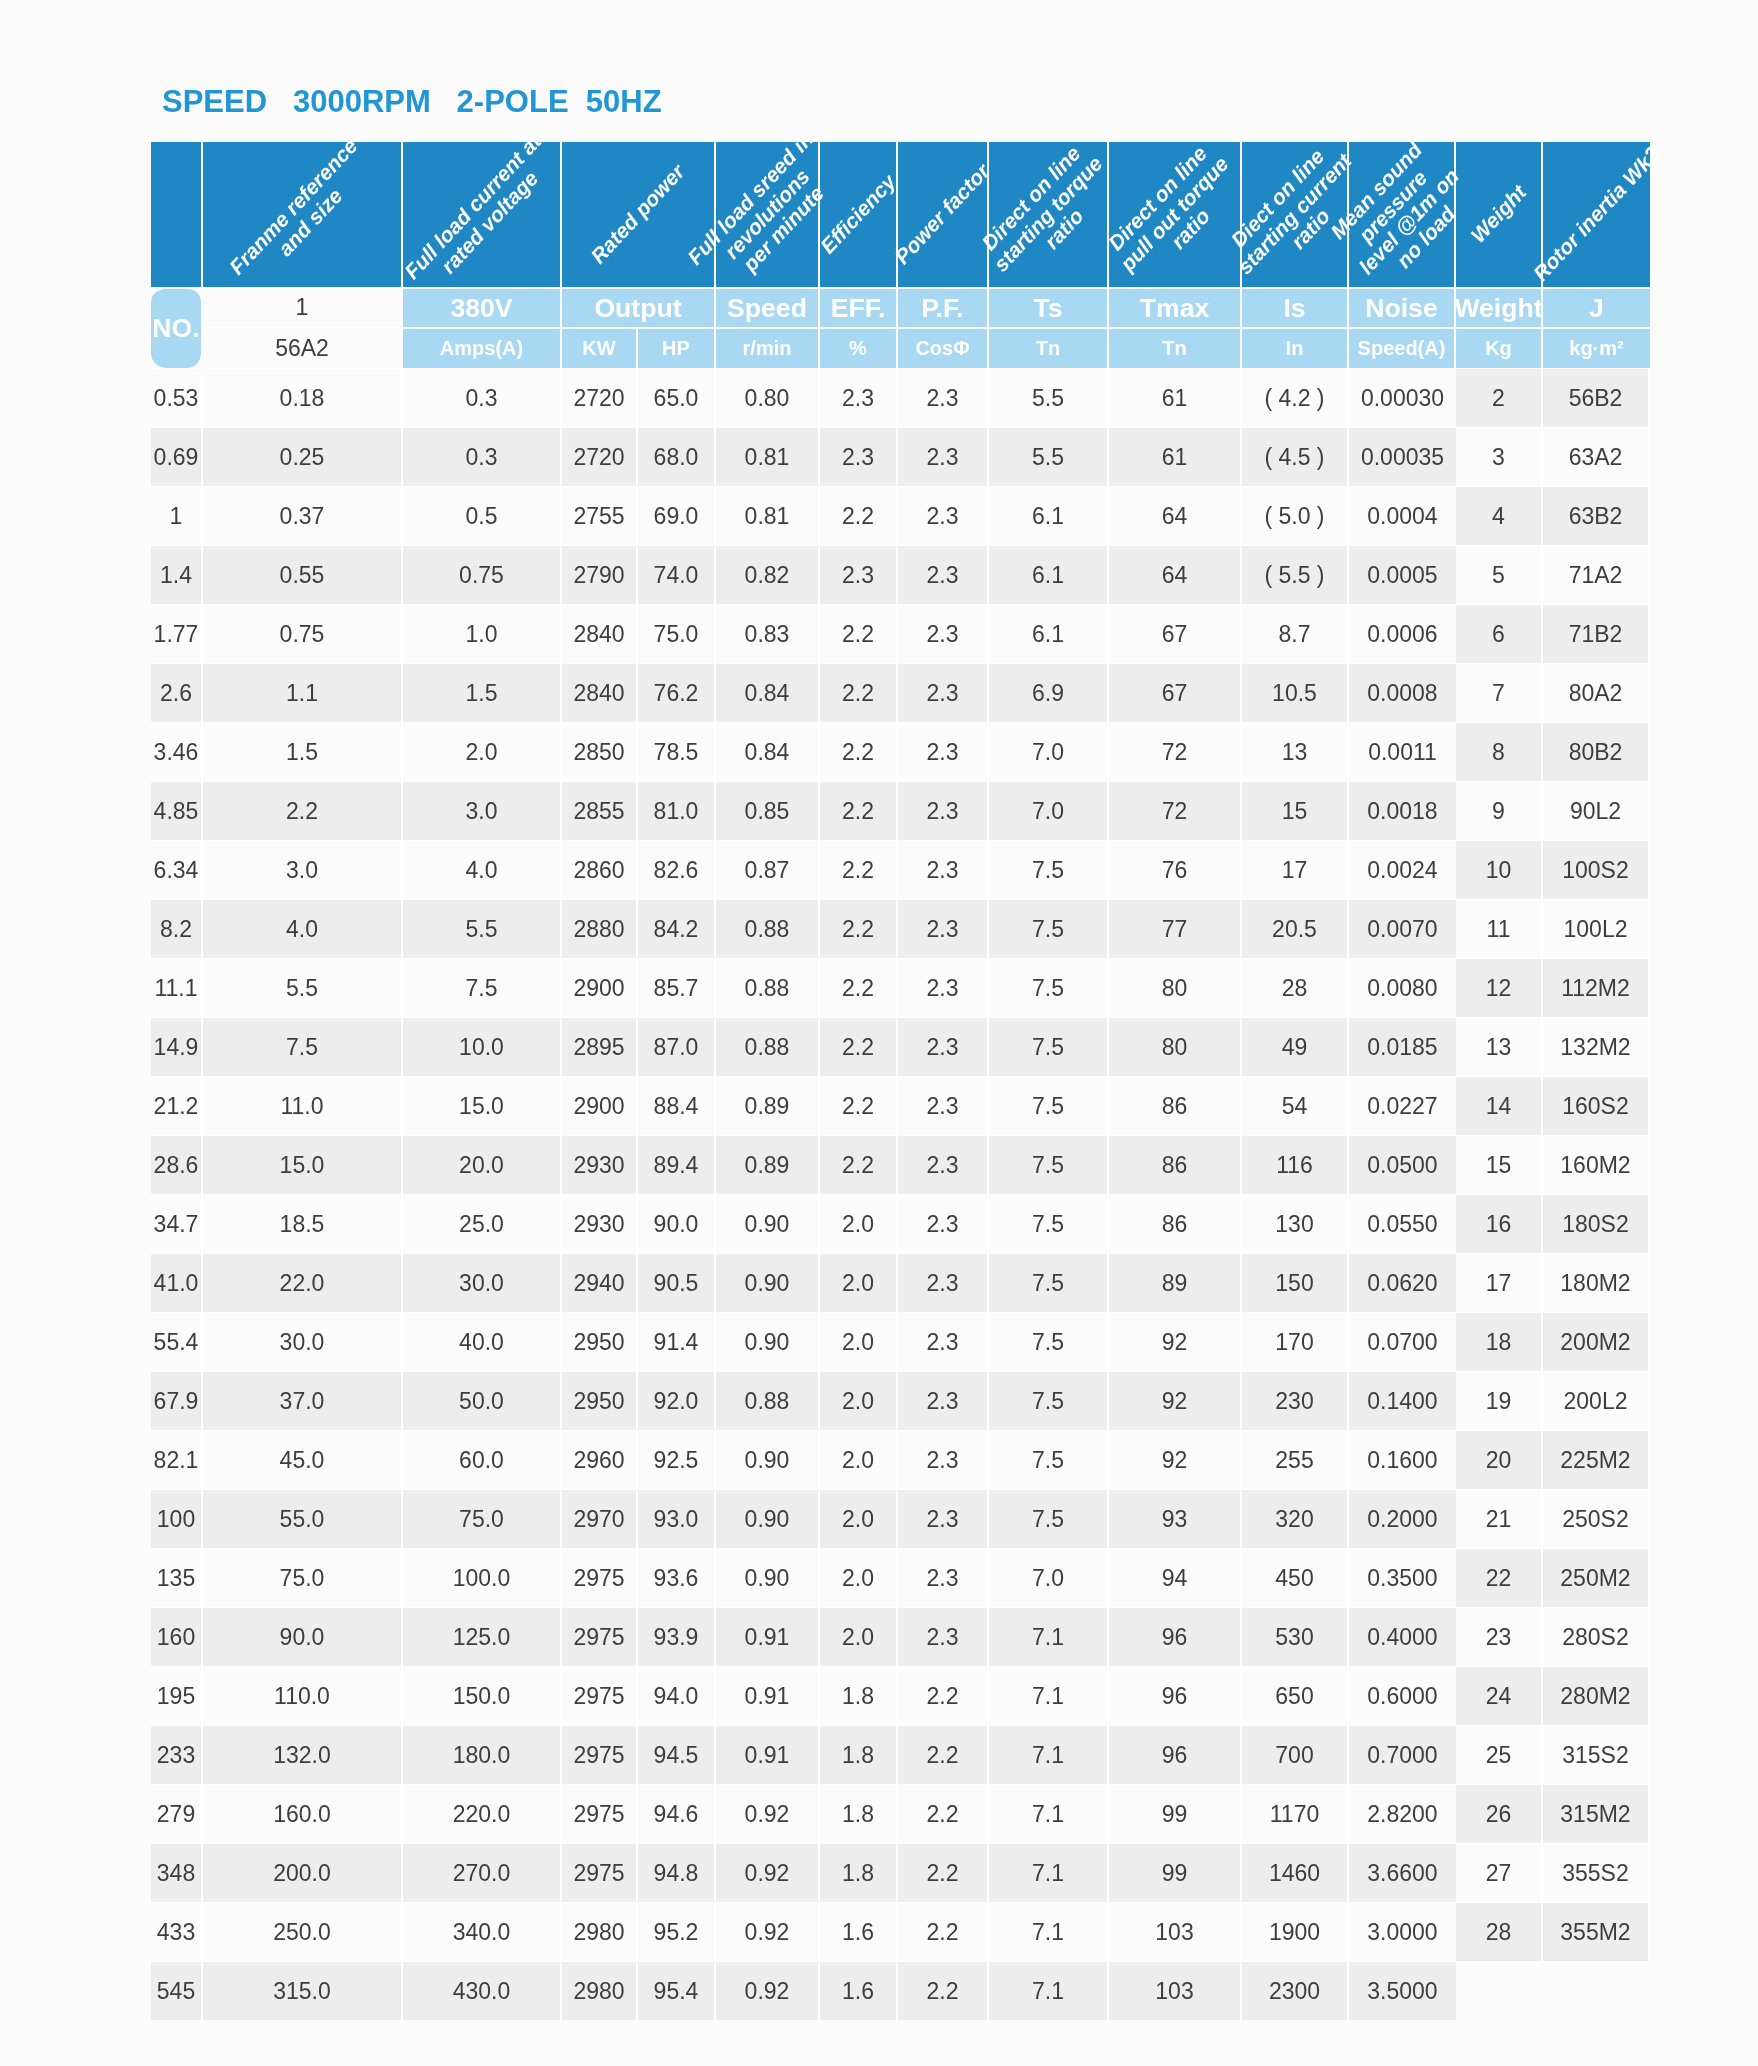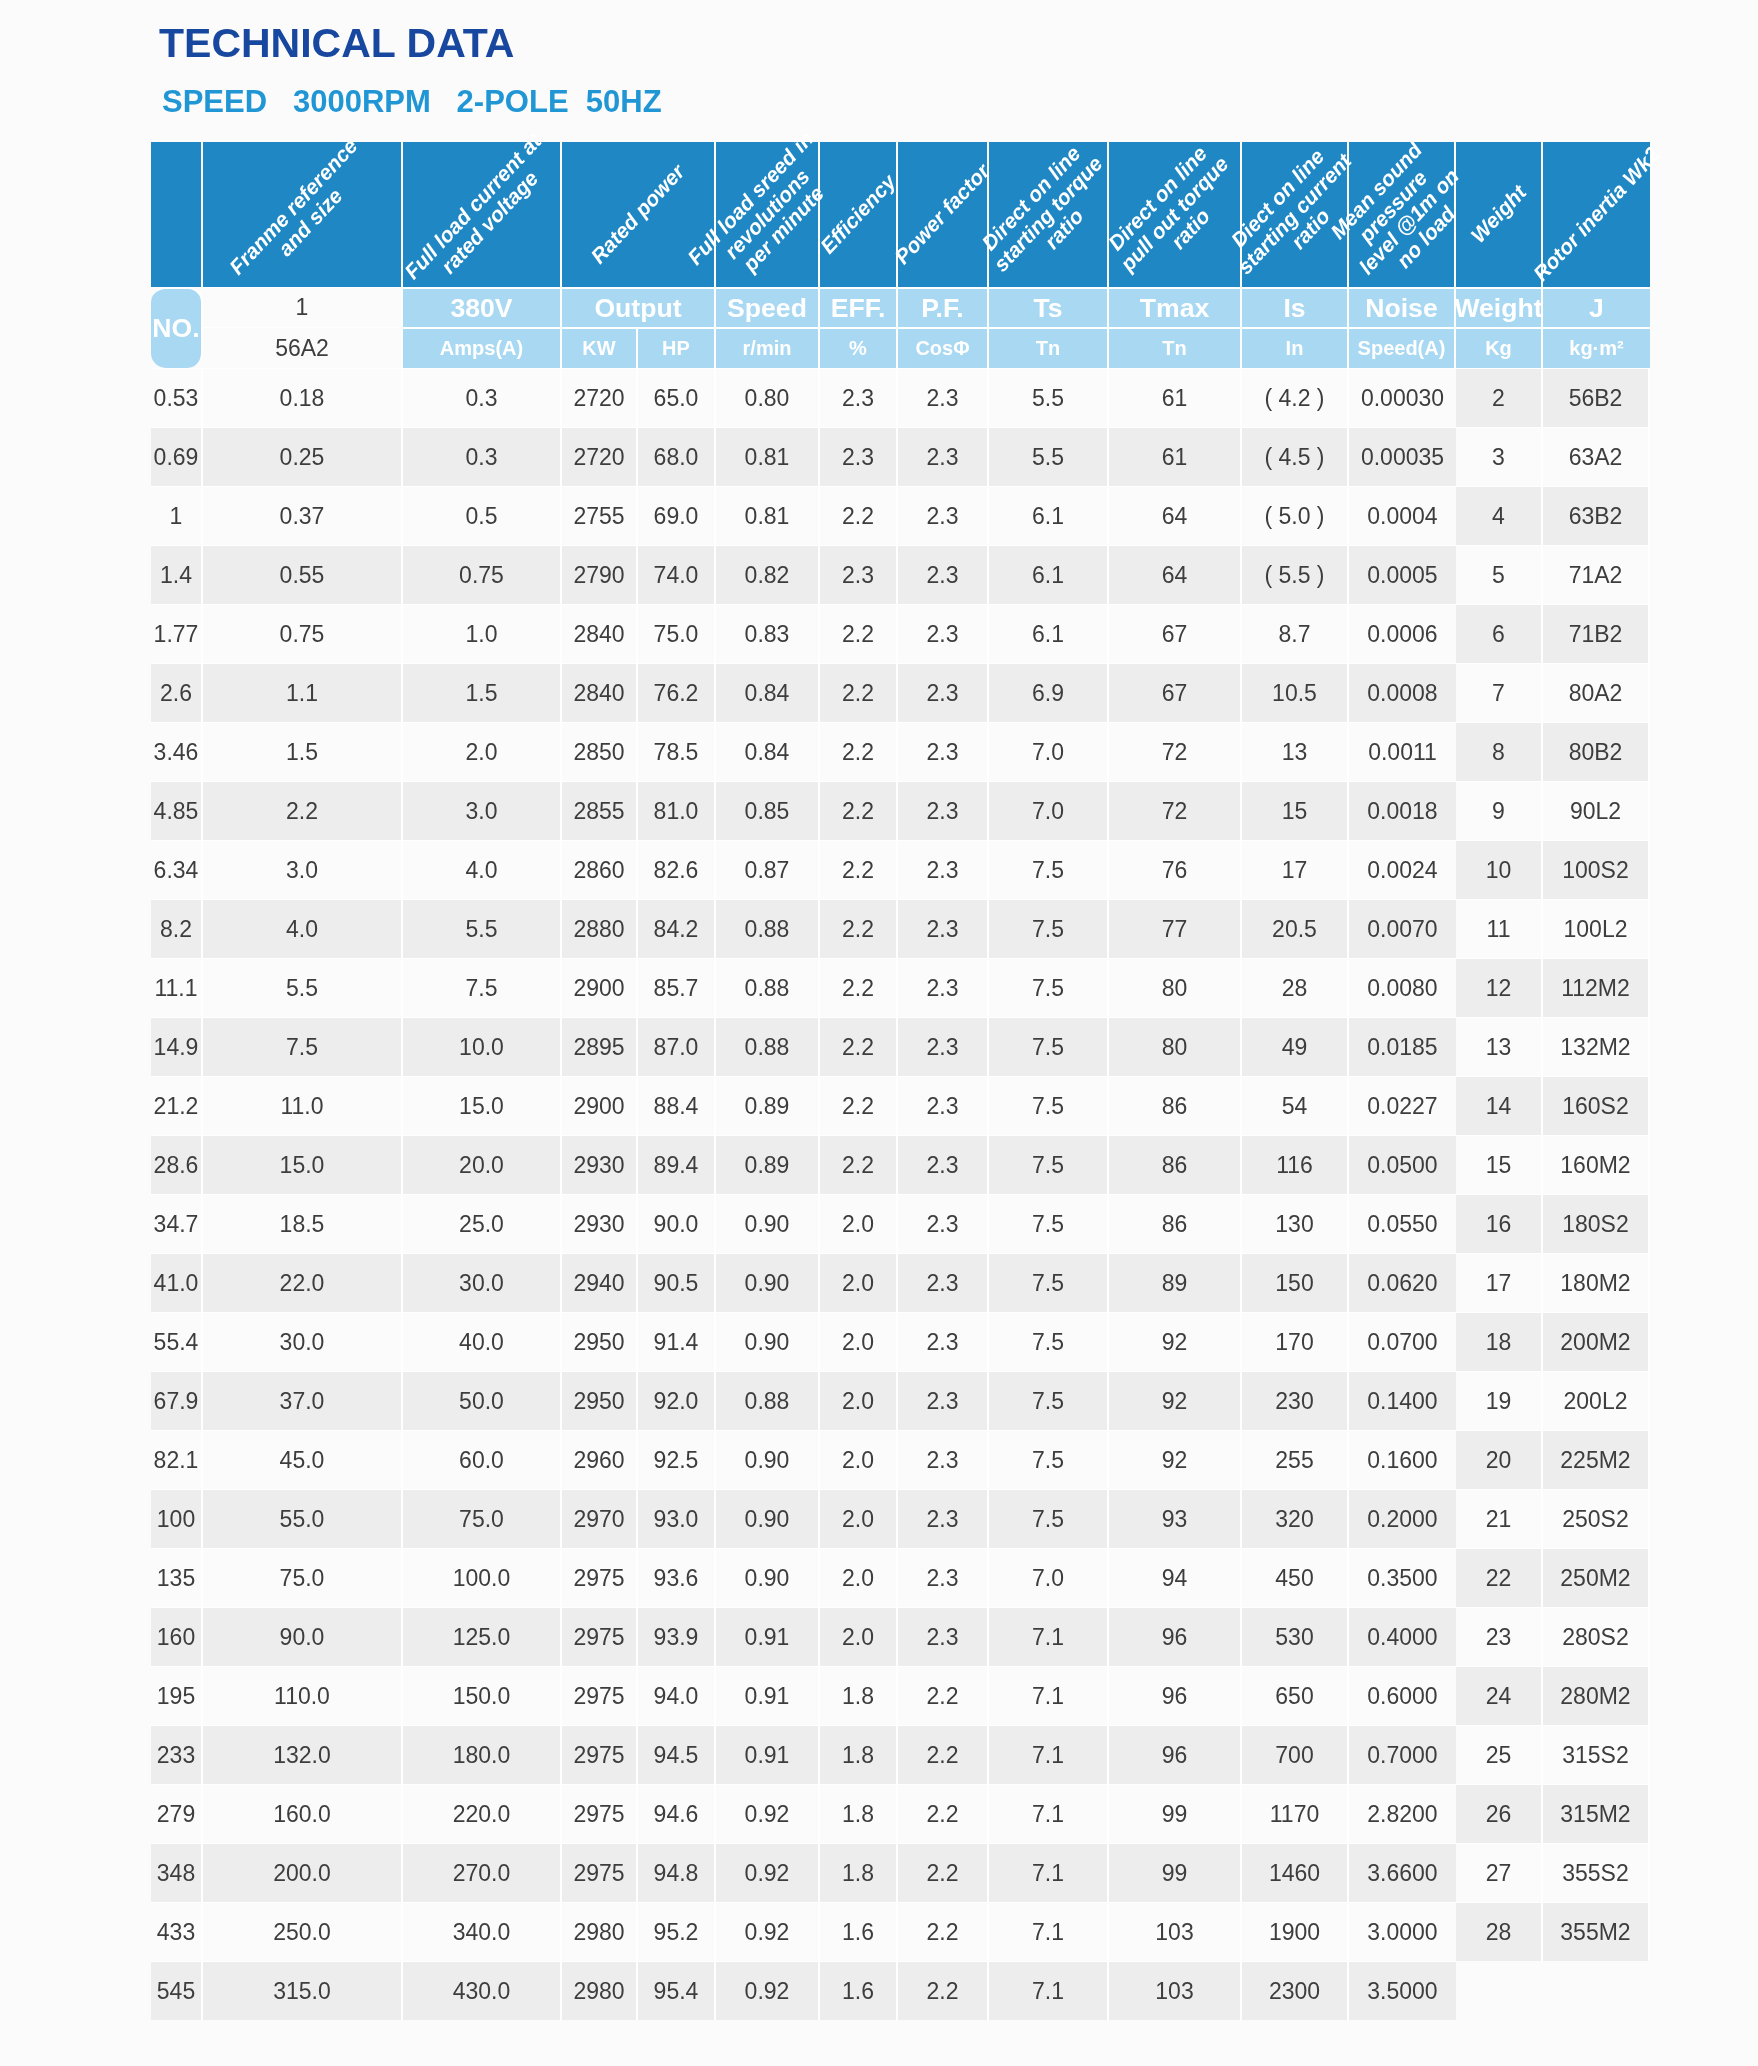--- a/index.html
+++ b/index.html
@@ -78,21 +78,20 @@
     border-top:1.4px solid #ffffff;
     white-space:pre;
   }
   .cell.noR{border-right:none;text-align:center;}
   .stripe{background:#ededed;}
 </style>
 </head>
 <body>
 
 <div class="page">
-  <div class="title">TECHNICAL DATA</div>
   <div class="subtitle">SPEED   3000RPM   2-POLE  50HZ</div>
 
   <div class="tbl">
     <div class="grid">
 
       <div class="band b1"></div>
       <div class="band b2">
         <span class="diag-text">Franme reference
 and size</span>
       </div>

